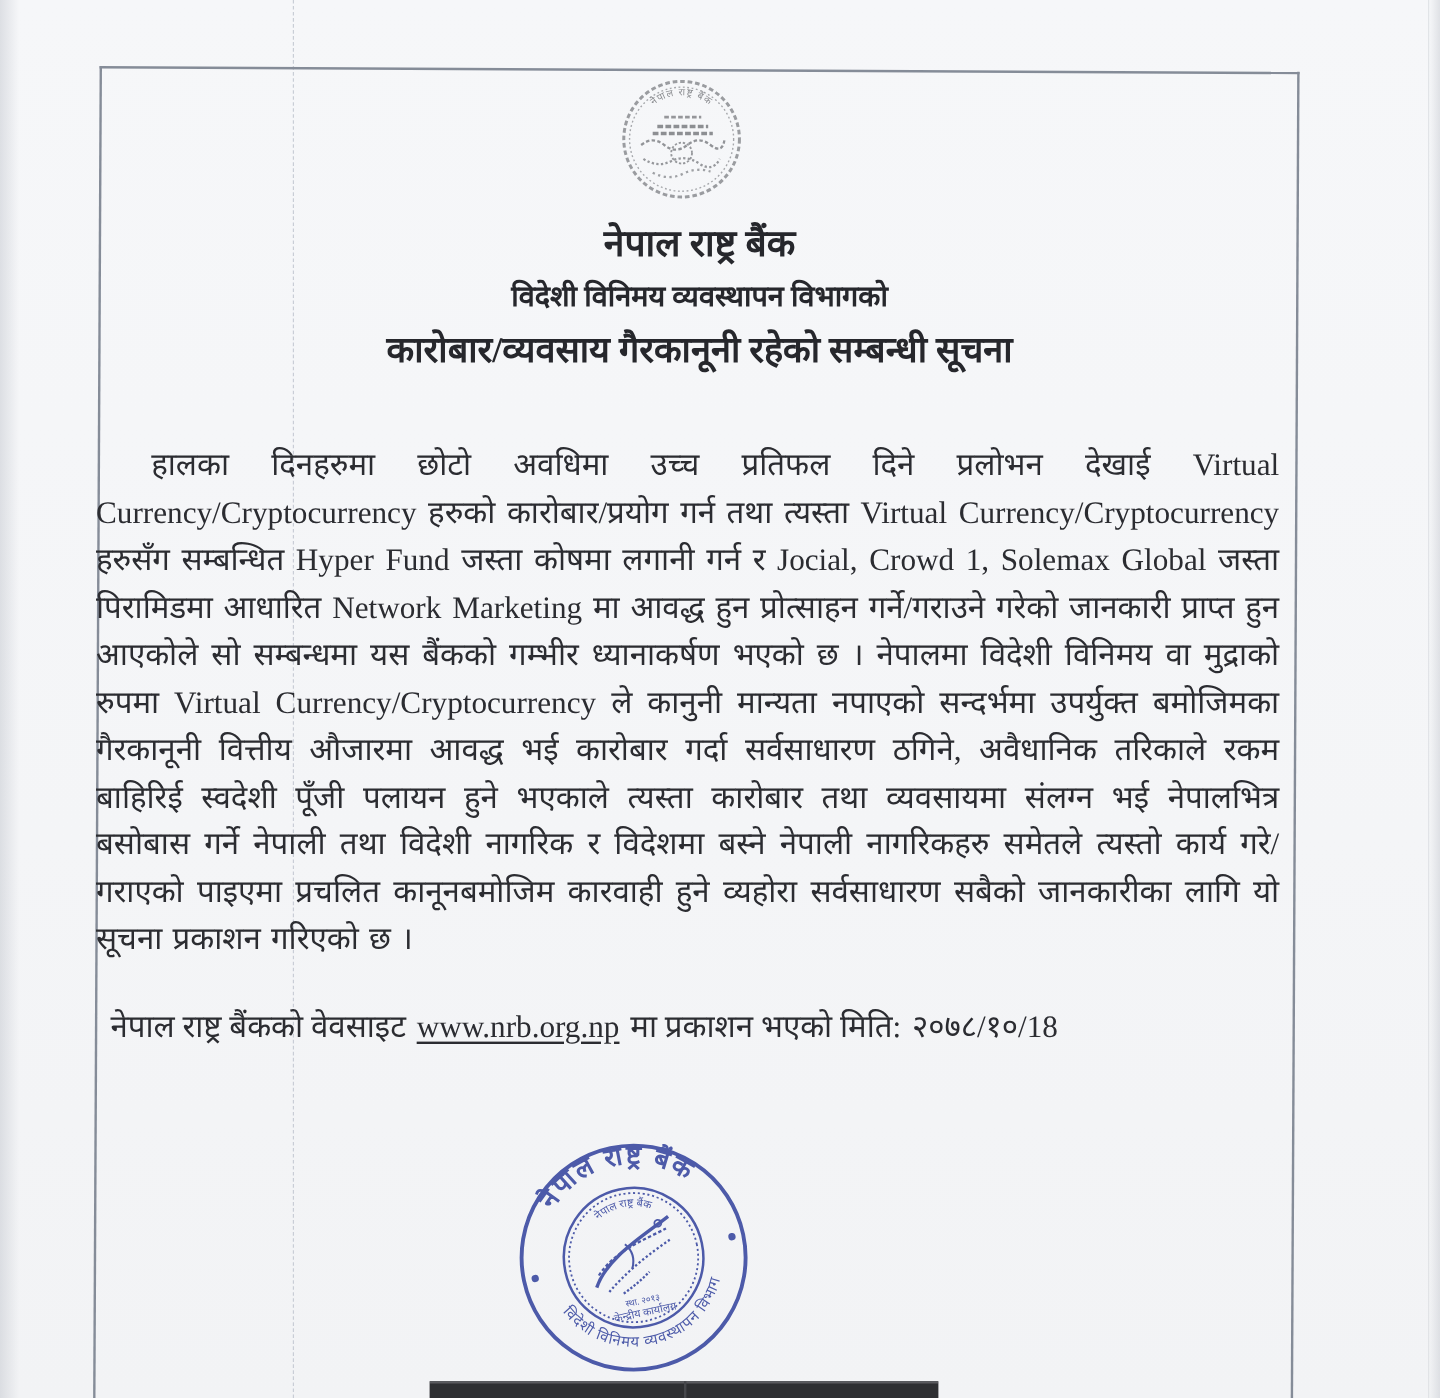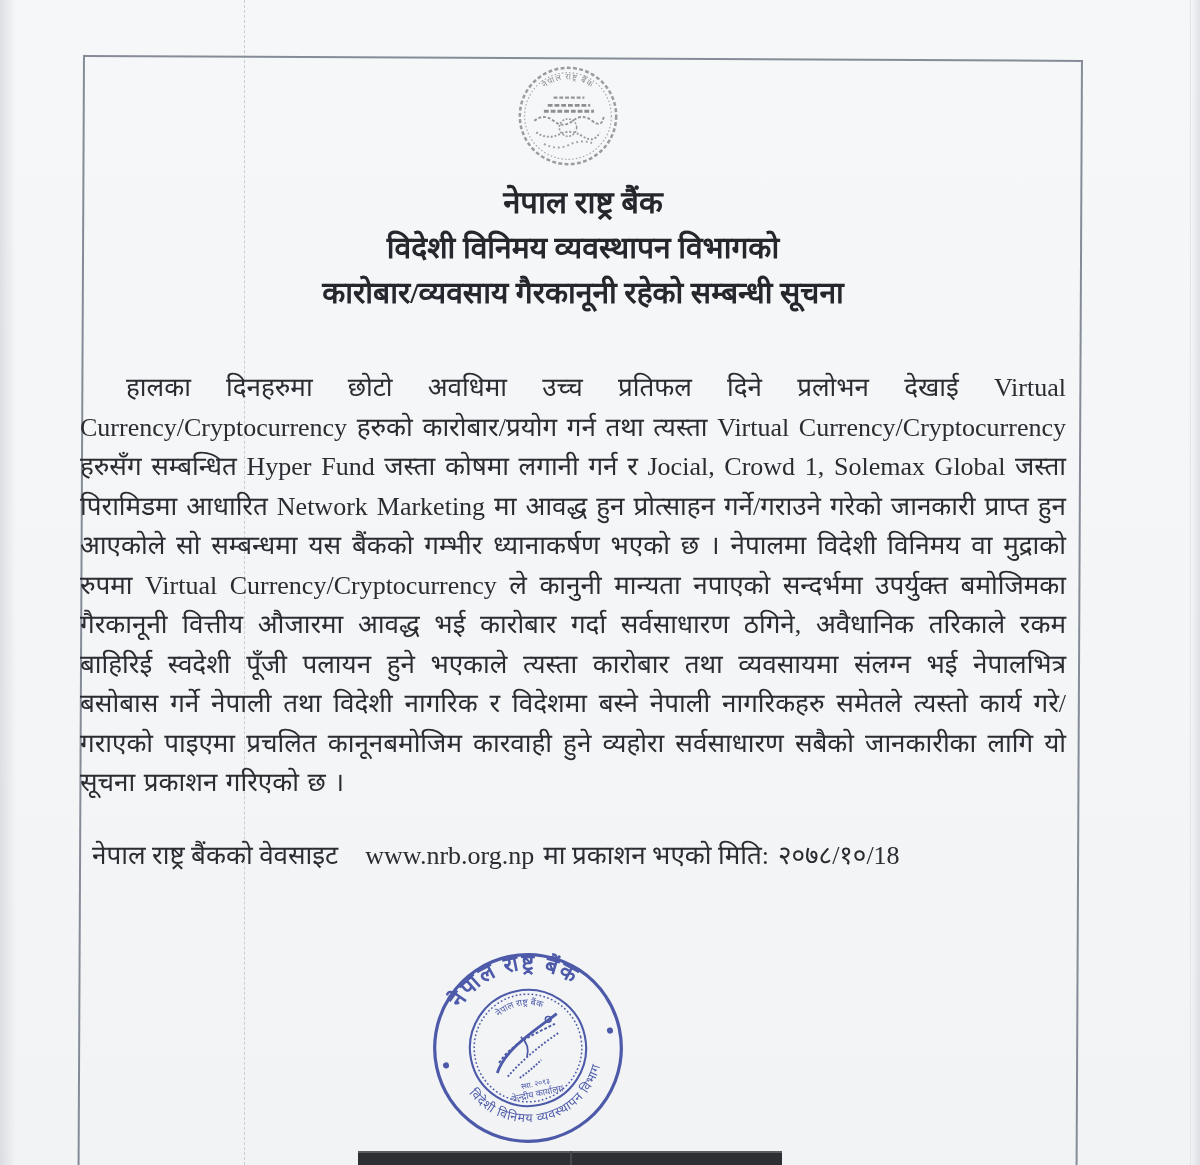--- a/index.html
+++ b/index.html
@@ -44,39 +44,38 @@
   }
   .seal-top {
     position: absolute; left: 515px; top: 63px; width: 106px; height: 106px;
     opacity: .88;
   }
   .heading {
     position: absolute; left: 83px; top: 180px; width: 1000px;
     text-align: center; font-weight: bold; color: #26272c;
   }
   .h-org      { font-size: 31px; line-height: 45px; }
-  .h-dept     { font-size: 30px; line-height: 46px; }
+  .h-dept     { font-size: 24px; line-height: 46px; }
   .h-subject1 { font-size: 27px; line-height: 45px; letter-spacing: .2px; }
   .h-subject2 { font-size: 30px; line-height: 43px; }
   .body-text {
     position: absolute; left: 80px; top: 368px; width: 986px; margin: 0;
     font-size: 26px; line-height: 39.5px;
     text-align: justify; text-indent: 46px;
     color: #2b2c31;
     word-spacing: 2px;
   }
   .pub-line {
     position: absolute; left: 92px; top: 836px; width: 986px; margin: 0;
     font-size: 26px; color: #2b2c31;
   }
   .pub-line .seg { margin-right: 9px; }
   .pub-line a.url {
-    color: inherit; text-underline-offset: 4px;
+    color: inherit; text-decoration: underline; text-underline-offset: 4px;
     cursor: pointer;
-    margin-left: 18px;
   }
   .stamp-blue {
     position: absolute; left: 428px; top: 948px; width: 200px; height: 200px;
     opacity: .92;
   }
   .bottom-bar {
     position: absolute; left: 358px; top: 1151px; width: 424px; height: 14px;
     background: #2e2f32;
     box-shadow: inset 0 2px 0 #5a5b5f;
   }

